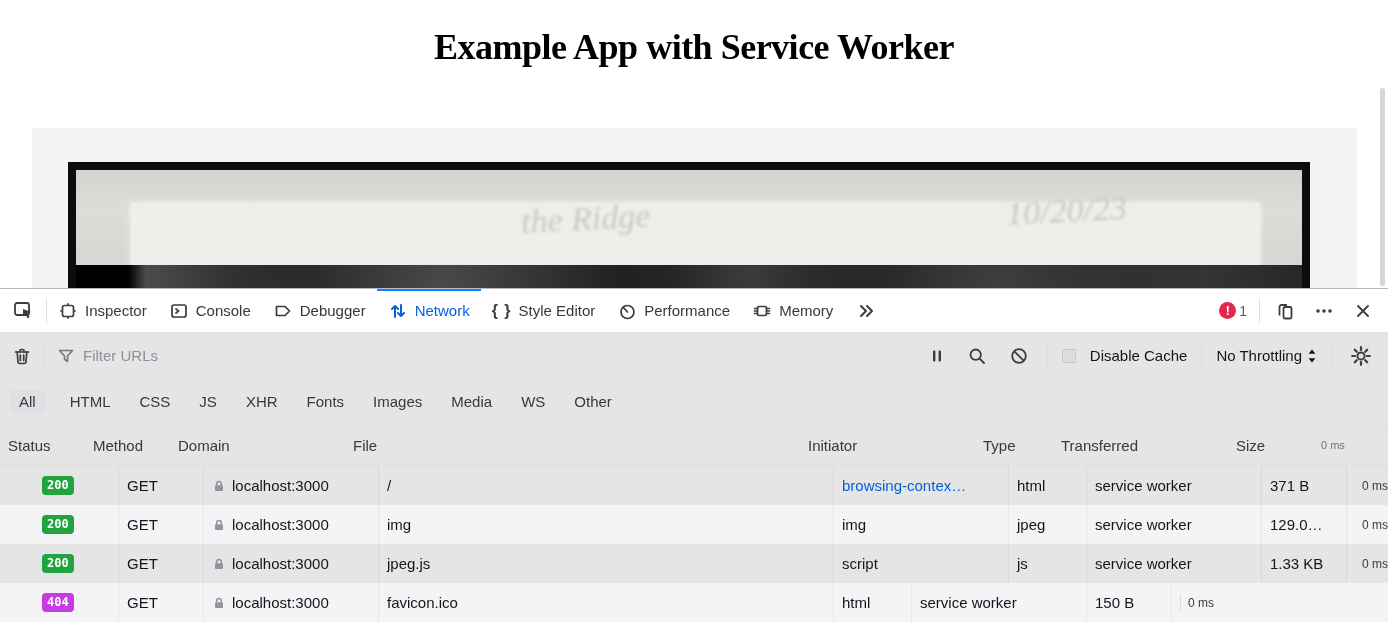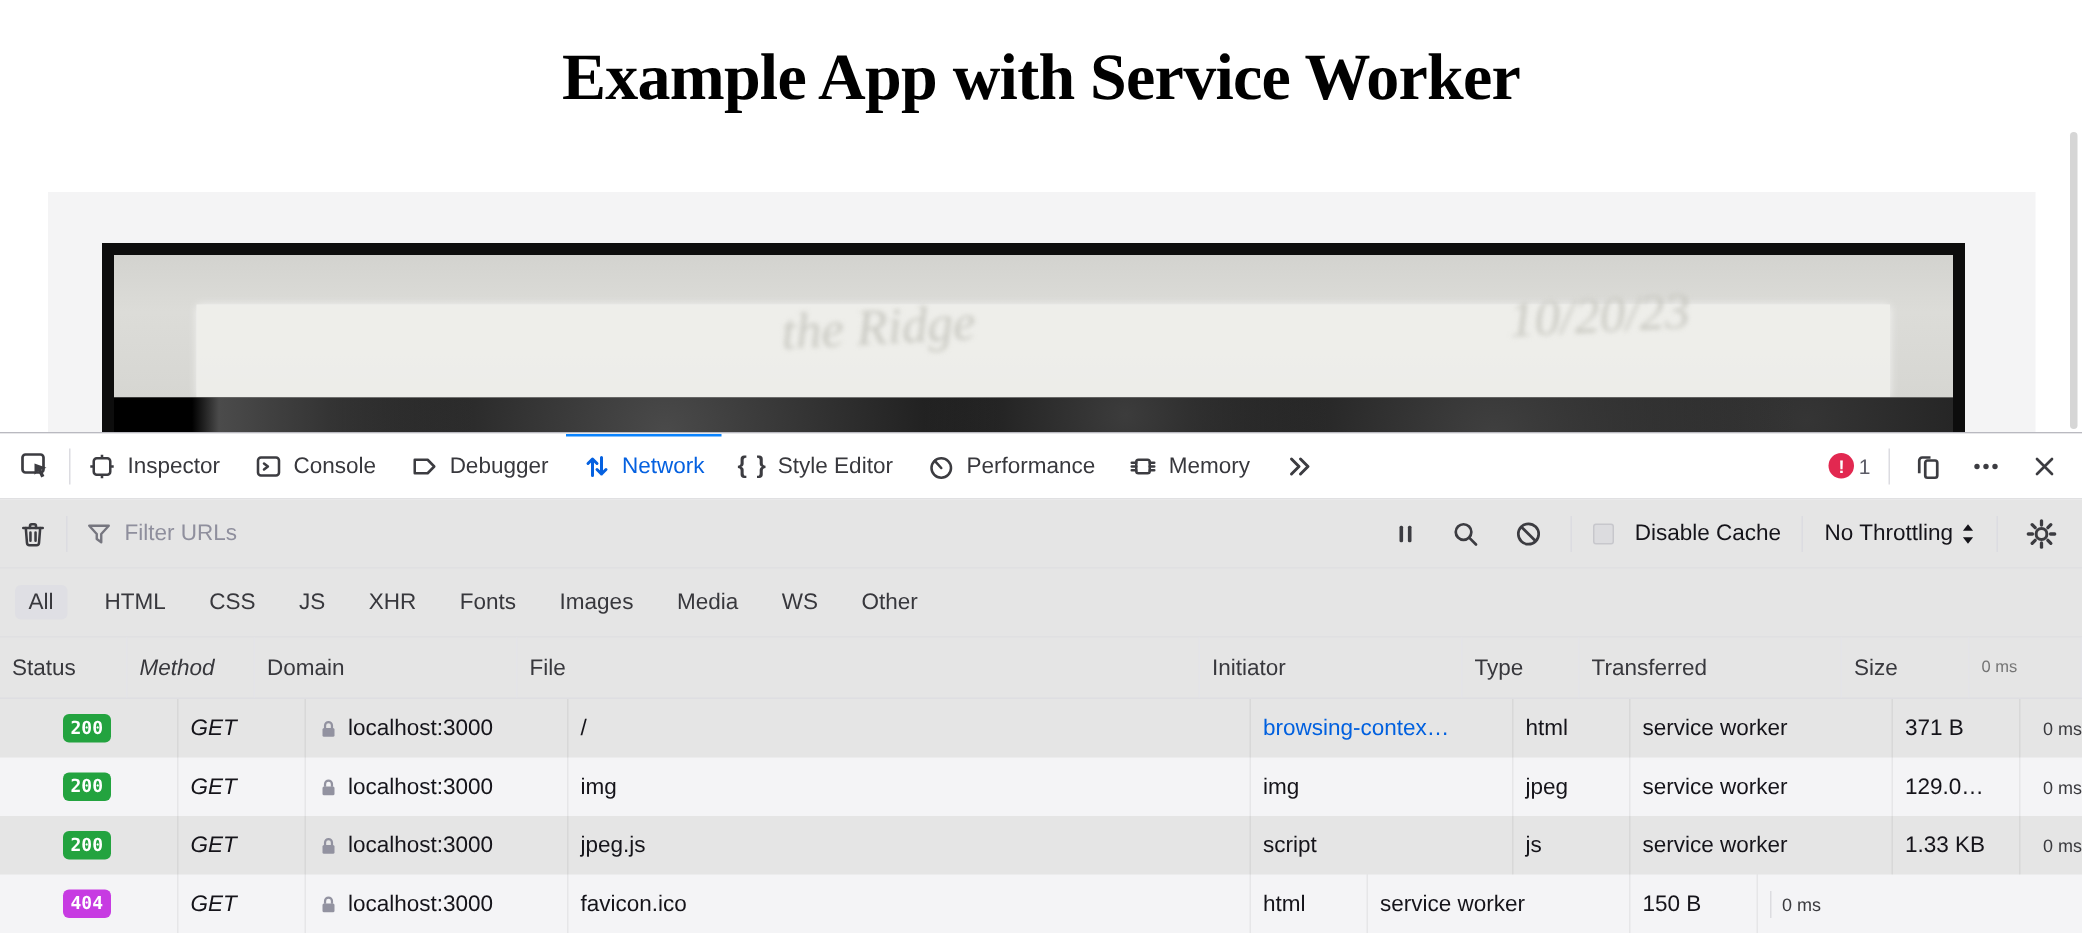--- a/index.html
+++ b/index.html
@@ -2,21 +2,21 @@
 <html style="--accent-blue: #0561e0; --tab-underline: #0a84ff; --link-blue: #0060df; --status-green: #23a33f; --status-purple: #c73be2; --error-red: #e22850;"><head>
 <meta charset="utf-8">
 <style>
   * { margin:0; padding:0; box-sizing:border-box; }
   html,body { width:1388px; height:622px; overflow:hidden; background:#fff;
               font-family:"Liberation Sans", sans-serif; }
 
   
   .content { position:relative; width:1388px; height:288px; background:#fff; overflow:hidden; }
   .page-title { margin-top:26px; text-align:center; font-family:"Liberation Serif", serif;
-                font-weight:bold; font-size:44px; color:#000; letter-spacing:-0.5px; }
+                font-weight:bold; font-size:36px; color:#000; letter-spacing:-0.5px; }
   .photo-wrap { position:absolute; left:32px; top:128px; width:1325px; height:160px;
                 background:#f4f4f5; overflow:hidden; }
   .photo-frame { position:absolute; left:36px; top:34px; width:1242px; height:150px;
                  border:8px solid #0d0d0d; background:#d8d8d4; }
   .photo-mat { position:absolute; left:0; top:0; right:0; height:95px;
                background:linear-gradient(180deg,#d3d3cf 0%, #dcdcd8 40%, #d6d6d2 100%); }
   .photo-strip { position:absolute; left:55px; right:42px; top:33px; height:62px;
                  background:rgba(242,242,239,0.8); box-shadow:0 0 6px rgba(255,255,255,0.8); }
   .handwriting { position:absolute; font-family:"Liberation Serif", serif; font-style:italic;
                  color:#c9c9c2; filter:blur(1.6px); transform:rotate(-3deg); font-size:34px; }
@@ -73,21 +73,21 @@
   .pill { padding:3px 4px; border-radius:4px; cursor:pointer; }
   .pill.active { background:#dfdfe4; padding:3px 9px; }
 
   
   .net-table { display:flex; flex-direction:column; }
   .tr { display:flex; align-items:center; height:39px; }
   .thead { height:41px; border-bottom:1px solid #dedee2; color:#38383d; }
   .td { height:100%; display:flex; align-items:center; padding-left:8px;
         border-right:1px solid rgba(0,0,0,0.055); overflow:hidden; white-space:nowrap;text-align:right; }
   .thead .td { border-right:1px solid #e4e4e8; }
-  .c-status{width:85px;} .c-method{width:85px;font-style:italic;} .c-domain{width:175px;}
+  .c-status{width:85px;} .c-method{width:85px;} .c-domain{width:175px;}
   .c-file{width:455px;} .c-initiator{width:175px;} .c-type{width:78px;}
   .c-transferred{width:175px;} .c-size{width:85px;}
   .c-time{flex:1; border-right:none;}
   .rows .tr { color:#15141a; cursor:default;padding-left:34px; }
   .rows .tr:nth-child(even) { background:#f4f4f6; }
   .status-badge { font-family:"DejaVu Sans Mono", monospace; font-size:12px; font-weight:bold;
                   color:#fff; padding:2px 5px; border-radius:4px; line-height:1.2; }
   .status-badge[data-status^="2"] { background:var(--status-green); }
   .status-badge[data-status^="4"] { background:var(--status-purple); }
   .domain-cell { gap:6px; }

